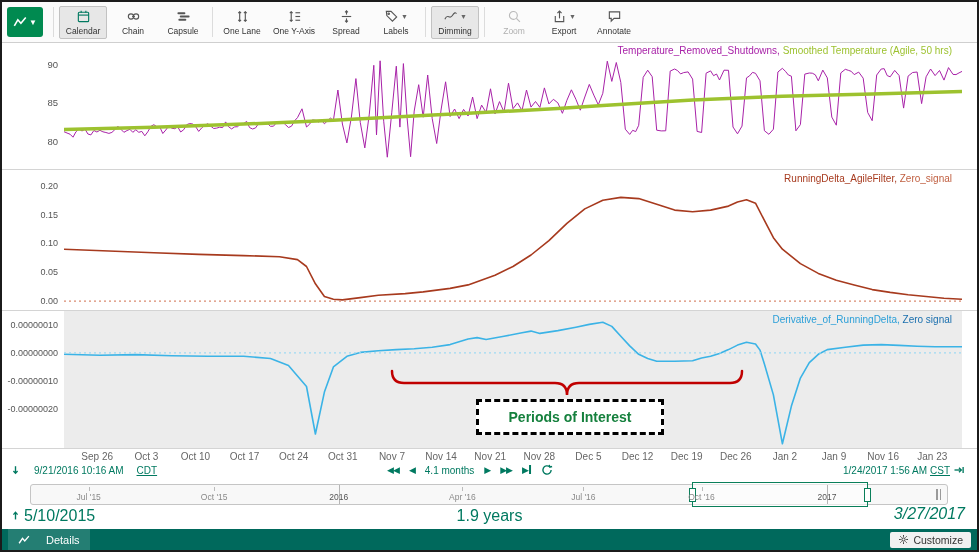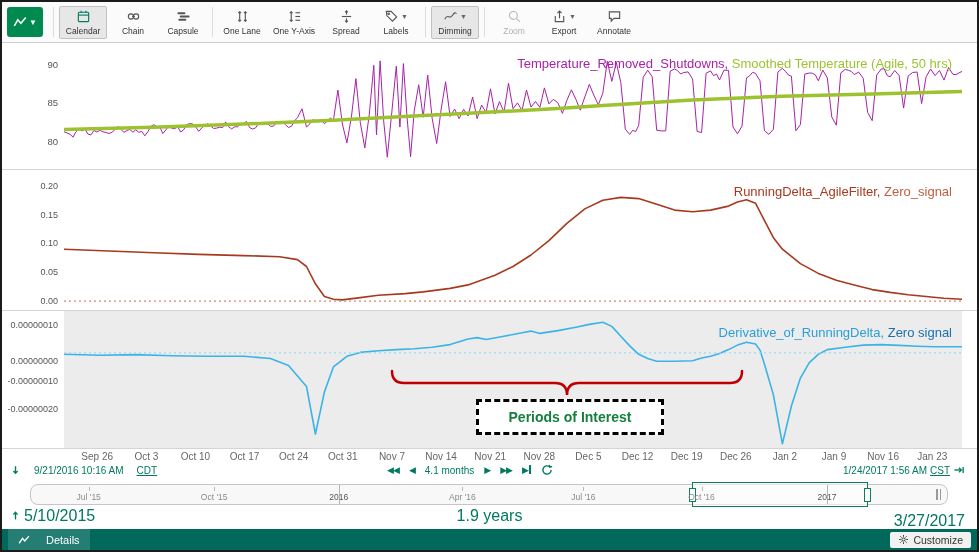--- a/index.html
+++ b/index.html
@@ -24,53 +24,53 @@
   
   .charts{position:absolute;top:40px;left:0;right:0;}
   .lane{display:flex;position:relative;}
   .lane+.lane{border-top:1px solid #d4d4d4;}
   .gutter{width:62px;flex:none;position:relative;}
   .ytick{position:absolute;right:6px;transform:translateY(-50%);font-size:9.5px;color:#555;white-space:nowrap;}
   .lane2 .ytick,.lane3 .ytick{font-size:9px;}
   .plot{position:relative;width:898px;flex:none;}
   .lane3 .plot{background:#ececec;}
   .plot svg.main{display:block;}
-  .legend{position:absolute;top:14px;right:10px;font-size:13px;white-space:nowrap;}
+  .legend{position:absolute;top:3px;right:10px;font-size:10px;white-space:nowrap;}
   .anno{position:absolute;top:0;left:0;}
   .poi-box{position:absolute;left:412px;top:88px;width:182px;height:30px;background:#fff;
            border:3px dashed #000;display:flex;align-items:center;justify-content:center;
            font-size:14px;font-weight:bold;color:#15803d;}
   .xaxis{position:relative;height:15px;border-top:1px solid #d4d4d4;}
   .xtick{position:absolute;top:2px;transform:translateX(-50%);font-size:10px;color:#666;white-space:nowrap;}
   
   .navrow{position:absolute;top:459px;left:0;right:0;height:20px;font-size:10px;color:#007960;}
   .navrow a{color:#007960;text-decoration:underline;cursor:pointer;}
   .nav-left{position:absolute;left:8px;top:3px;display:flex;align-items:center;gap:13px;}
   .nav-right{position:absolute;right:12px;top:3px;display:flex;align-items:center;gap:3px;}
   .nav-center{position:absolute;left:48%;top:3px;transform:translateX(-50%);display:flex;align-items:center;gap:10px;}
   .navbtn{color:#007960;font-size:9px;cursor:pointer;letter-spacing:-1px;line-height:12px;}
   .endbar{display:inline-block;width:2px;height:9px;background:#007960;margin-left:1px;vertical-align:-1px;}
   
   .timeline{position:absolute;top:481px;left:0;right:0;height:22px;}
   .track{position:absolute;left:28px;width:916px;top:1px;height:19px;background:#f8f8f8;
-         border:1px solid #c5c5c5;border-radius:8px;}
+         border:1px solid #c5c5c5;border-radius:3px;}
   .tl-label{position:absolute;bottom:2px;transform:translateX(-50%);font-size:8.5px;color:#8a8a8a;z-index:3;white-space:nowrap;}
   .tl-label.major{color:#555;}
   .tl-tick{position:absolute;top:2px;width:1px;height:4px;background:#bbb;z-index:3;}
   .tl-major{position:absolute;top:0;bottom:0;width:1px;background:#b5b5b5;z-index:2;}
   .tl-selection{position:absolute;top:-3px;bottom:-3px;border:1.5px solid #0a7f5a;background:rgba(255,255,255,0.55);z-index:1;}
   .tl-handle{position:absolute;top:50%;transform:translateY(-50%);width:5px;height:12px;background:#fff;border:1.5px solid #0a7f5a;}
   .tl-handle.left{left:-4px;} .tl-handle.right{right:-4px;}
   .track-endgrip{position:absolute;right:3px;top:4px;width:8px;height:11px;display:flex;gap:2px;z-index:3;}
   .track-endgrip i{display:block;width:1.5px;height:100%;background:#9a9a9a;}
   
   .rangerow{position:absolute;top:503px;left:0;right:0;height:18px;font-size:16px;color:#007960;}
   .range-left{position:absolute;left:8px;top:2px;display:flex;align-items:center;gap:3px;}
   .range-center{position:absolute;left:50%;top:2px;transform:translateX(-50%);}
-  .range-right{position:absolute;right:12px;top:7px;}
+  .range-right{position:absolute;right:12px;top:0;font-style:italic;}
   
   .footer{position:absolute;left:0;right:0;bottom:0;height:21px;background:#00695c;display:flex;
           align-items:center;justify-content:space-between;padding:0 6px;box-sizing:border-box;}
   .details-tab{display:flex;align-items:center;gap:16px;background:rgba(255,255,255,0.14);height:100%;
                padding:0 10px;color:#fff;font-size:11px;cursor:pointer;}
   .customize-btn{display:flex;align-items:center;gap:4px;background:#f1f1f1;color:#333;border:none;
                  border-radius:2px;padding:1px 8px;font-size:10.5px;height:16px;cursor:pointer;}
 </style>
 </head>
 <body>
@@ -240,21 +240,21 @@
             <polyline points="0.0,79.2 44.9,81.0 89.8,82.7 134.7,84.4 179.6,85.6 215.5,86.7 233.5,89.6 242.5,96.5 251.4,113.8 260.4,126.5 269.4,129.3 278.4,129.9 296.3,127.6 314.3,125.3 341.2,123.6 359.2,121.9 386.1,118.4 404.1,114.9 431.0,105.2 449.0,96.5 467.0,85.0 484.9,70.6 502.9,53.3 520.8,38.9 538.8,30.3 556.8,27.4 574.7,28.6 592.7,34.3 610.6,40.1 628.6,41.8 646.6,40.1 664.5,36.1 673.5,32.0 682.5,29.7 691.5,33.2 700.4,50.4 709.4,67.7 718.4,79.2 736.4,93.6 754.3,103.4 772.3,110.3 790.2,114.9 808.2,119.6 826.2,122.4 844.1,124.7 862.1,126.5 880.0,128.2 898.0,129.3" fill="none" stroke="#a73a1e" stroke-width="1.6" stroke-linejoin="round"></polyline>
             <line x1="0" x2="898" y1="131.1" y2="131.1" stroke-dasharray="2 3" fill="none" stroke="#d98a70" stroke-width="1.2" stroke-linejoin="round"></line>
           </svg>
         <div class="legend"><span style="color: rgb(167, 58, 30);">RunningDelta_AgileFilter, </span><span style="color: rgb(192, 95, 64);">Zero_signal</span></div>
       </div>
     </div>
 
     <div class="lane lane3" style="height:137px">
       <div class="gutter">
           <span class="ytick" style="top: 10.2041%;">0.00000010</span>
-          <span class="ytick" style="top: 30.6122%; margin-top: 8px;">0.00000000</span>
+          <span class="ytick" style="top: 30.6122%;">0.00000000</span>
           <span class="ytick" style="top: 51.0204%;">-0.00000010</span>
           <span class="ytick" style="top: 71.4286%;">-0.00000020</span>
         </div>
       <div class="plot">
         <svg class="main" width="898" height="137" viewBox="0 0 898 137">
             <polyline points="0.0,43.3 35.9,44.2 71.8,43.6 107.8,44.7 143.7,45.3 179.6,45.3 206.5,47.5 224.5,54.5 242.5,75.5 251.4,123.0 260.4,81.1 269.4,55.9 282.9,45.3 296.3,41.4 314.3,39.7 332.3,38.6 350.2,37.7 368.2,36.3 386.1,33.6 404.1,28.0 413.1,26.6 422.1,28.5 440.0,25.2 458.0,21.8 467.0,20.1 475.9,22.4 493.9,19.6 511.9,16.2 525.3,13.4 538.8,11.2 547.8,15.4 556.8,25.2 565.7,34.9 574.7,43.3 583.7,47.5 592.7,50.3 610.6,50.3 628.6,49.8 637.6,47.0 646.6,45.3 655.5,42.5 664.5,38.6 673.5,34.1 682.5,31.3 691.5,33.0 696.0,39.1 700.4,53.1 709.4,83.9 718.4,132.8 727.4,95.1 736.4,67.1 745.3,51.7 754.3,43.3 763.3,38.6 781.3,36.3 799.2,34.1 817.2,33.6 835.1,34.4 853.1,35.2 871.1,35.8 898.0,35.8" fill="none" stroke="#3bb3e6" stroke-width="1.6" stroke-linejoin="round"></polyline>
             <line x1="0" x2="898" y1="41.9" y2="41.9" stroke-dasharray="2 3" fill="none" stroke="#9ed9f2" stroke-width="1.2" stroke-linejoin="round"></line>
           </svg>
         <svg class="anno" width="898" height="137" viewBox="0 0 898 137" fill="none">
           <path d="M328,60 Q328,72 340,72 L491,72 Q503,72 503,84 Q503,72 515,72 L666,72 Q678,72 678,60" stroke="#c00000" stroke-width="2.5" stroke-linecap="round"></path>

